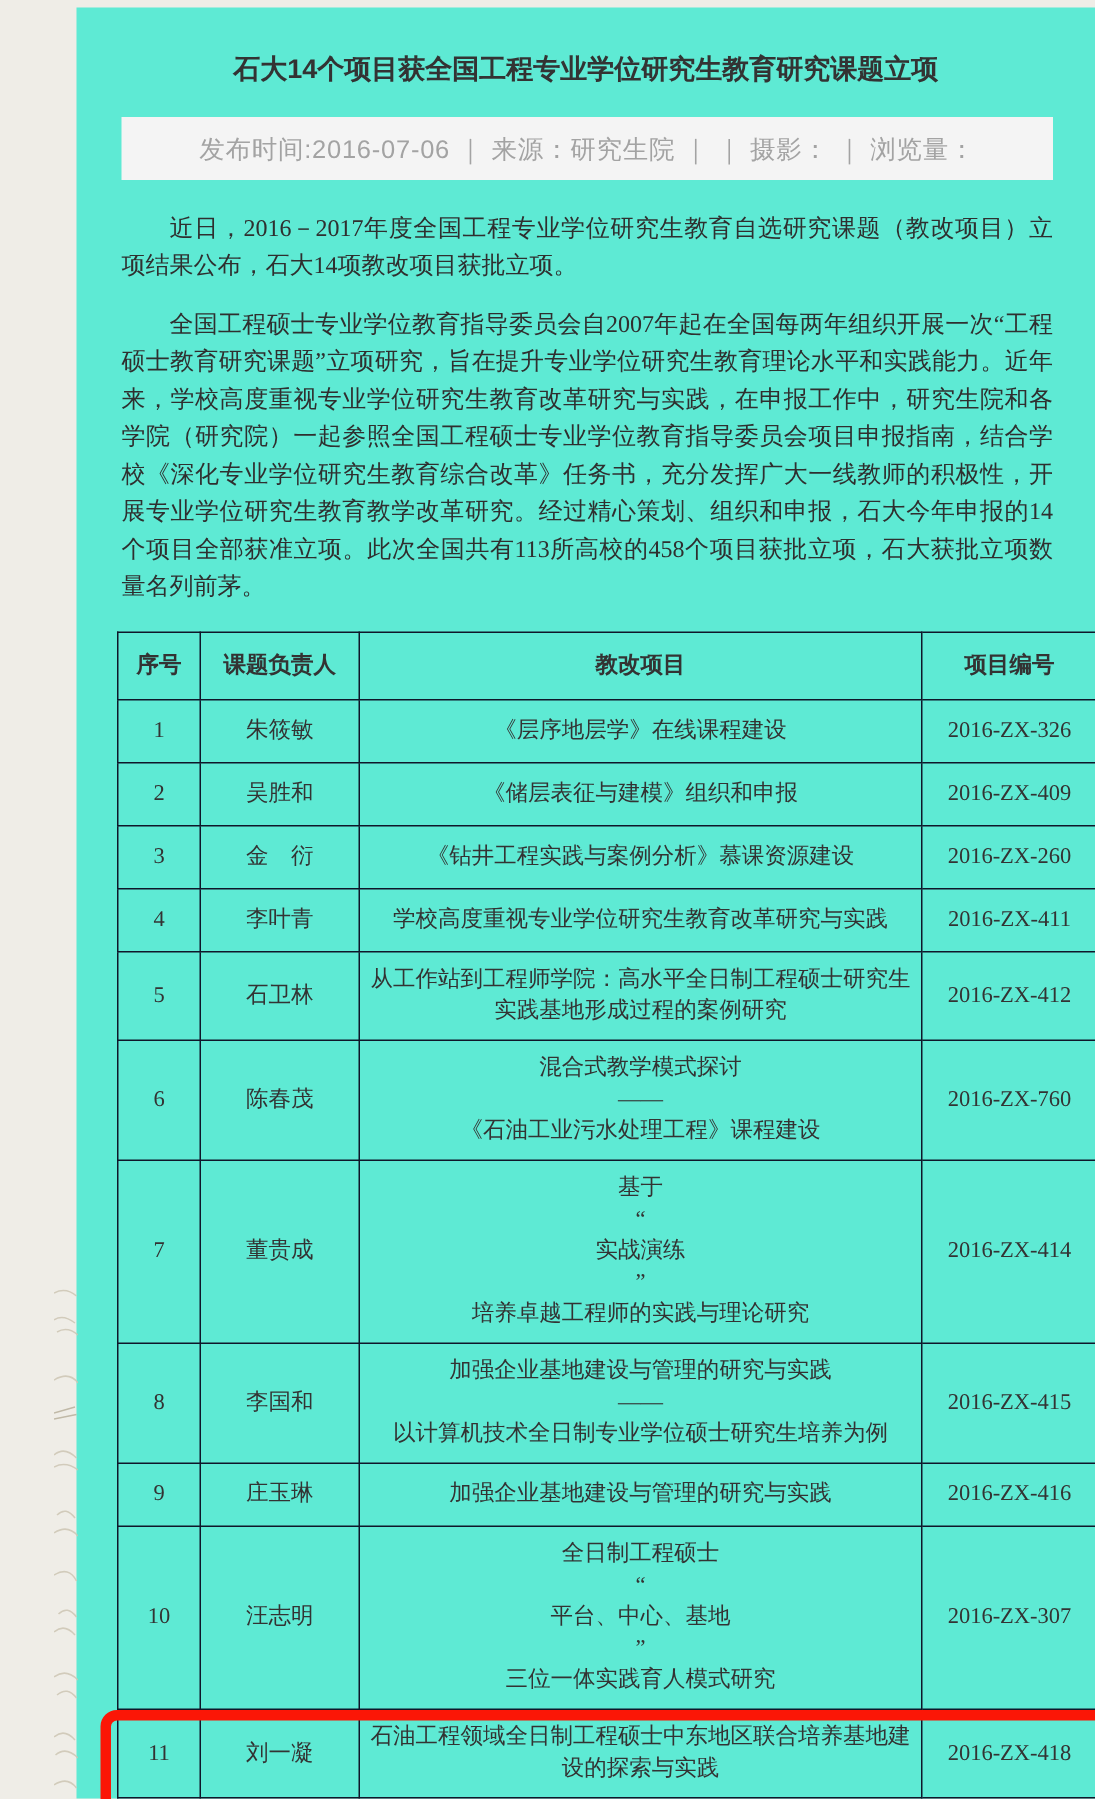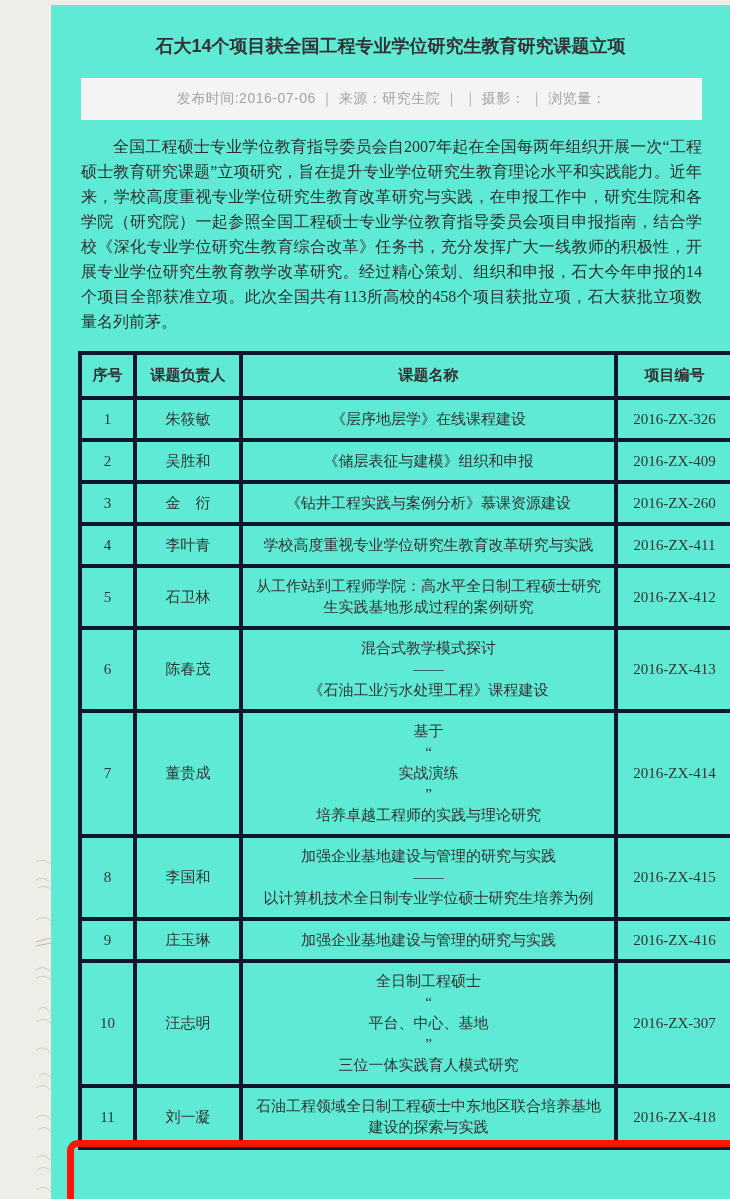--- a/index.html
+++ b/index.html
@@ -23,21 +23,21 @@
     color: #333333;
     text-align: center;
     line-height: 26px;
   }
   .meta-bar {
     margin: 19px 28px 0 30px;
     height: 42px;
     background: #f4f4f4;
     color: #a3a3a3;
     font-family: "Liberation Sans", "DejaVu Sans", sans-serif;
-    font-size: 14px;
+    font-size: 17px;
     display: flex;
     align-items: center;
     justify-content: center;
     letter-spacing: 0.5px;
   }
   .body-paragraph {
     margin: 0 28px 0 30px;
     font-size: 16px;
     line-height: 25px;
     color: #2f2f2f;
@@ -56,21 +56,21 @@
   }
   table.project-table {
     margin: 17px 0 0 27px;
     border-collapse: collapse;
     table-layout: fixed;
     width: 653px;
     font-size: 15px;
     color: #333333;
   }
   .project-table th, .project-table td {
-    border: 4px solid #0f172a;
+    border: 1px solid #0f172a;
     text-align: center;
     vertical-align: middle;
     box-sizing: border-box;
     padding: 8px 6px;
     line-height: 21px;
     white-space: pre-line;
     word-break: break-all;
   }
   .project-table th {
     height: 45px;
@@ -116,36 +116,37 @@
       <path d="M0 340 Q9 334 15 342"></path>
     </g>
   </svg>
 
   <h1 class="page-title">石大14个项目获全国工程专业学位研究生教育研究课题立项</h1>
 
   <div class="meta-bar">
     <span>发布时间:2016-07-06 ｜ 来源：研究生院 ｜  ｜ 摄影：  ｜ 浏览量：</span>
   </div>
 
+  <p class="body-paragraph p1">近日，2016－2017年度全国工程专业学位研究生教育自选研究课题（教改项目）立项结果公布，石大14项教改项目获批立项。</p>
 
   <p class="body-paragraph p2">全国工程硕士专业学位教育指导委员会自2007年起在全国每两年组织开展一次“工程硕士教育研究课题”立项研究，旨在提升专业学位研究生教育理论水平和实践能力。近年来，学校高度重视专业学位研究生教育改革研究与实践，在申报工作中，研究生院和各学院（研究院）一起参照全国工程硕士专业学位教育指导委员会项目申报指南，结合学校《深化专业学位研究生教育综合改革》任务书，充分发挥广大一线教师的积极性，开展专业学位研究生教育教学改革研究。经过精心策划、组织和申报，石大今年申报的14个项目全部获准立项。此次全国共有113所高校的458个项目获批立项，石大获批立项数量名列前茅。</p>
 
 
   <table class="project-table">
     <colgroup>
       <col class="col-no">
         <col class="col-leader">
         <col class="col-title">
         <col class="col-code">
     </colgroup>
     <thead>
       <tr>
           <th>序号</th>
           <th>课题负责人</th>
-          <th>课题名称</th>
+          <th>教改项目</th>
           <th>项目编号</th>
         </tr>
     </thead>
     <tbody>
         <tr>
     <td>1</td>
     <td>朱筱敏</td>
     <td>《层序地层学》在线课程建设</td>
     <td>2016-ZX-326</td>
   </tr>
@@ -172,21 +173,21 @@
     <td>石卫林</td>
     <td>从工作站到工程师学院：高水平全日制工程硕士研究生实践基地形成过程的案例研究</td>
     <td>2016-ZX-412</td>
   </tr>
         <tr>
     <td>6</td>
     <td>陈春茂</td>
     <td>混合式教学模式探讨
 ——
 《石油工业污水处理工程》课程建设</td>
-    <td>2016-ZX-413</td>
+    <td>2016-ZX-760</td>
   </tr>
         <tr>
     <td>7</td>
     <td>董贵成</td>
     <td>基于
 “
 实战演练
 ”
 培养卓越工程师的实践与理论研究</td>
     <td>2016-ZX-414</td>

